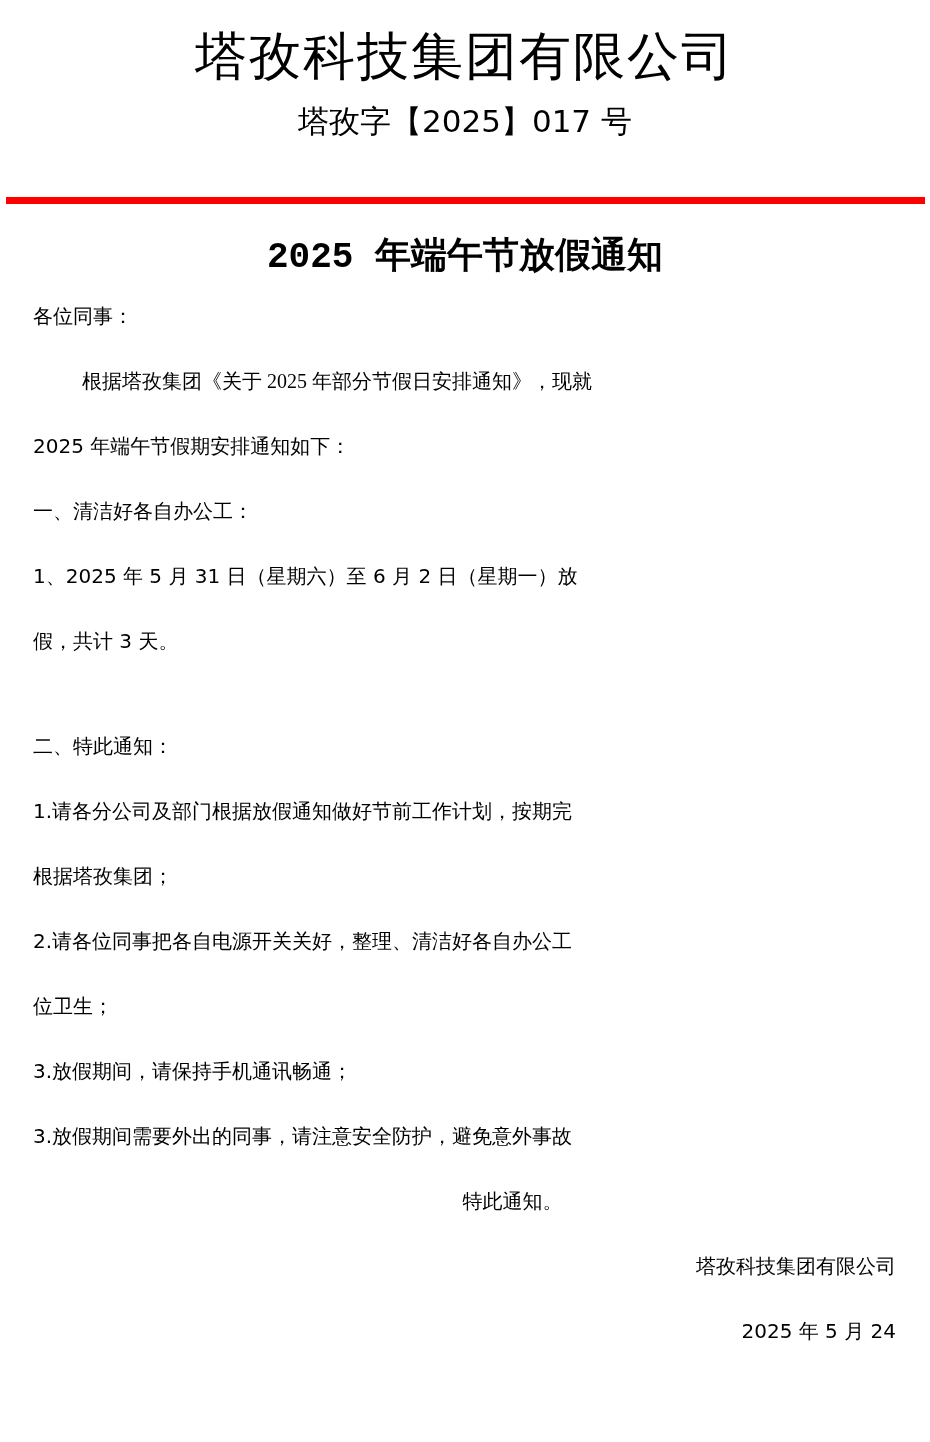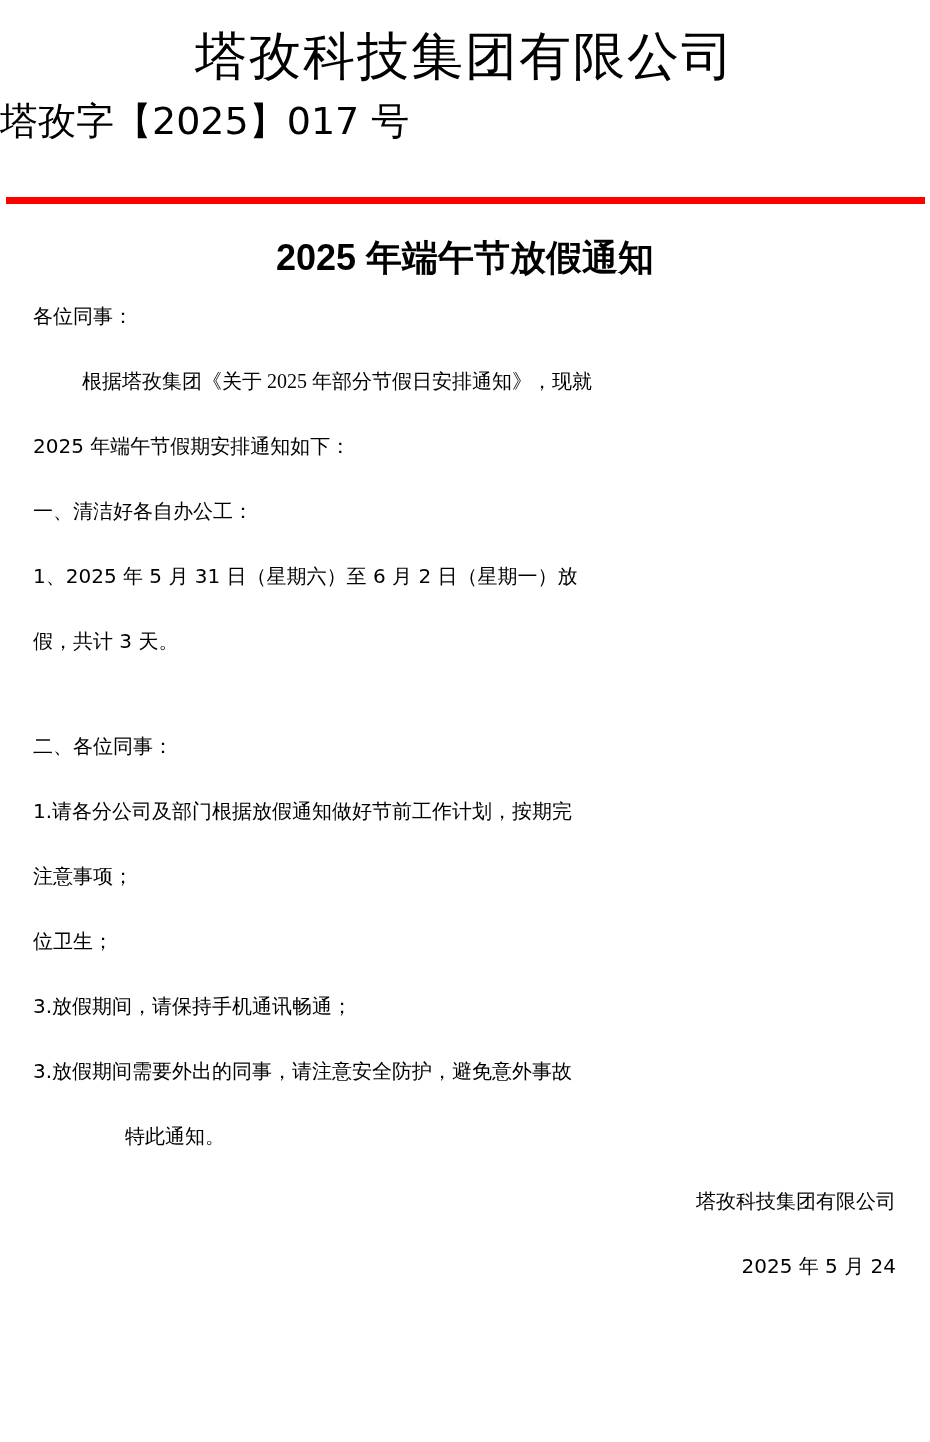--- a/index.html
+++ b/index.html
@@ -22,48 +22,49 @@
     text-align: center;
     font-family: "DejaVu Serif", "Liberation Serif", serif;
     font-weight: 400;
     font-size: 52px;
     line-height: 64px;
     letter-spacing: 2px;
     white-space: nowrap;
   }
   .doc-number {
     margin-top: 12px;
-    font-size: 38px;
+    text-align: center;
+    font-size: 31px;
     line-height: 42px;
     white-space: nowrap;
   }
   .red-divider {
     height: 7px;
     background: #FF0000;
     margin: 55px 5px 0 6px;
   }
   .notice-title {
     margin-top: 32px;
     text-align: center;
-    font-family: Liberation Sans, sans-serif;
+    font-family: Liberation Mono, monospace;
     font-weight: 700;
     font-size: 36px;
     line-height: 44px;
     white-space: nowrap;
   }
   .doc-body {
     margin: 4px 30px 0 33px;
     font-size: 20px;
   }
   .line {
     line-height: 65px;
     white-space: nowrap;
   }
   .p-indent   { padding-left: 49px; font-family: Liberation Serif, serif; }
-  .closing-indent { padding-left: 92px; }
+  .closing-indent { padding-left: 92px; text-align: center; }
   .align-right { text-align: right; padding-right: 4px; }
   .gap-before { margin-top: 40px; }
 </style>
 </head>
 <body>
 
 <div class="page">
 
   <div class="company-title">塔孜科技集团有限公司</div>
 
@@ -73,23 +74,24 @@
 
   <div class="notice-title">2025 年端午节放假通知</div>
 
   <div class="doc-body">
     <div class="line">各位同事：</div>
     <div class="line p-indent">根据塔孜集团《关于 2025 年部分节假日安排通知》，现就</div>
     <div class="line">2025 年端午节假期安排通知如下：</div>
     <div class="line">一、清洁好各自办公工：</div>
     <div class="line">1、2025 年 5 月 31 日（星期六）至 6 月 2 日（星期一）放</div>
     <div class="line">假，共计 3 天。</div>
-    <div class="line gap-before">二、各位同事：</div>
+    <div class="line gap-before">二、特此通知：</div>
     <div class="line">1.请各分公司及部门根据放假通知做好节前工作计划，按期完</div>
-    <div class="line">注意事项；</div>
+    <div class="line">根据塔孜集团；</div>
+    <div class="line">2.请各位同事把各自电源开关关好，整理、清洁好各自办公工</div>
     <div class="line">位卫生；</div>
     <div class="line">3.放假期间，请保持手机通讯畅通；</div>
     <div class="line">3.放假期间需要外出的同事，请注意安全防护，避免意外事故</div>
     <div class="line closing-indent">特此通知。</div>
     <div class="line align-right">塔孜科技集团有限公司</div>
     <div class="line align-right">2025 年 5 月 24</div>
   </div>
 
 </div>
 

